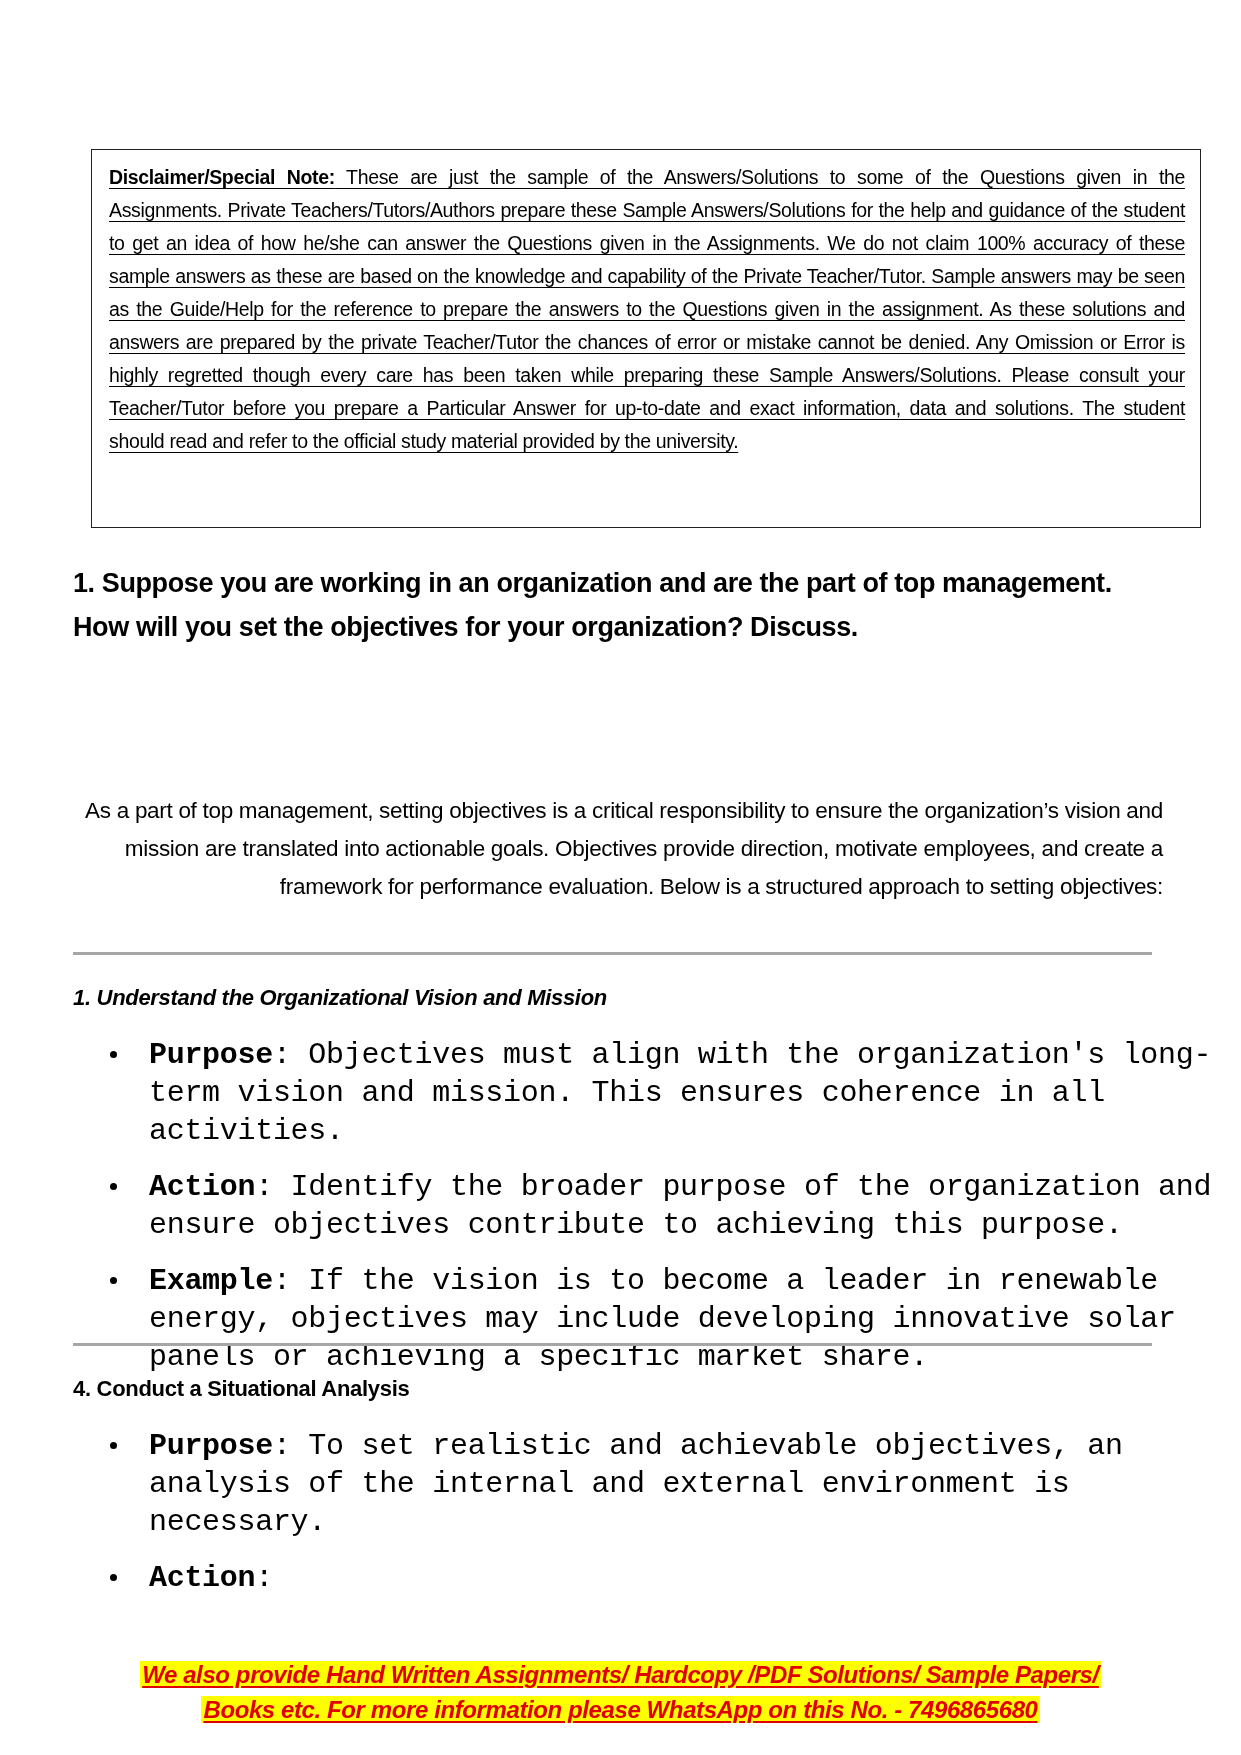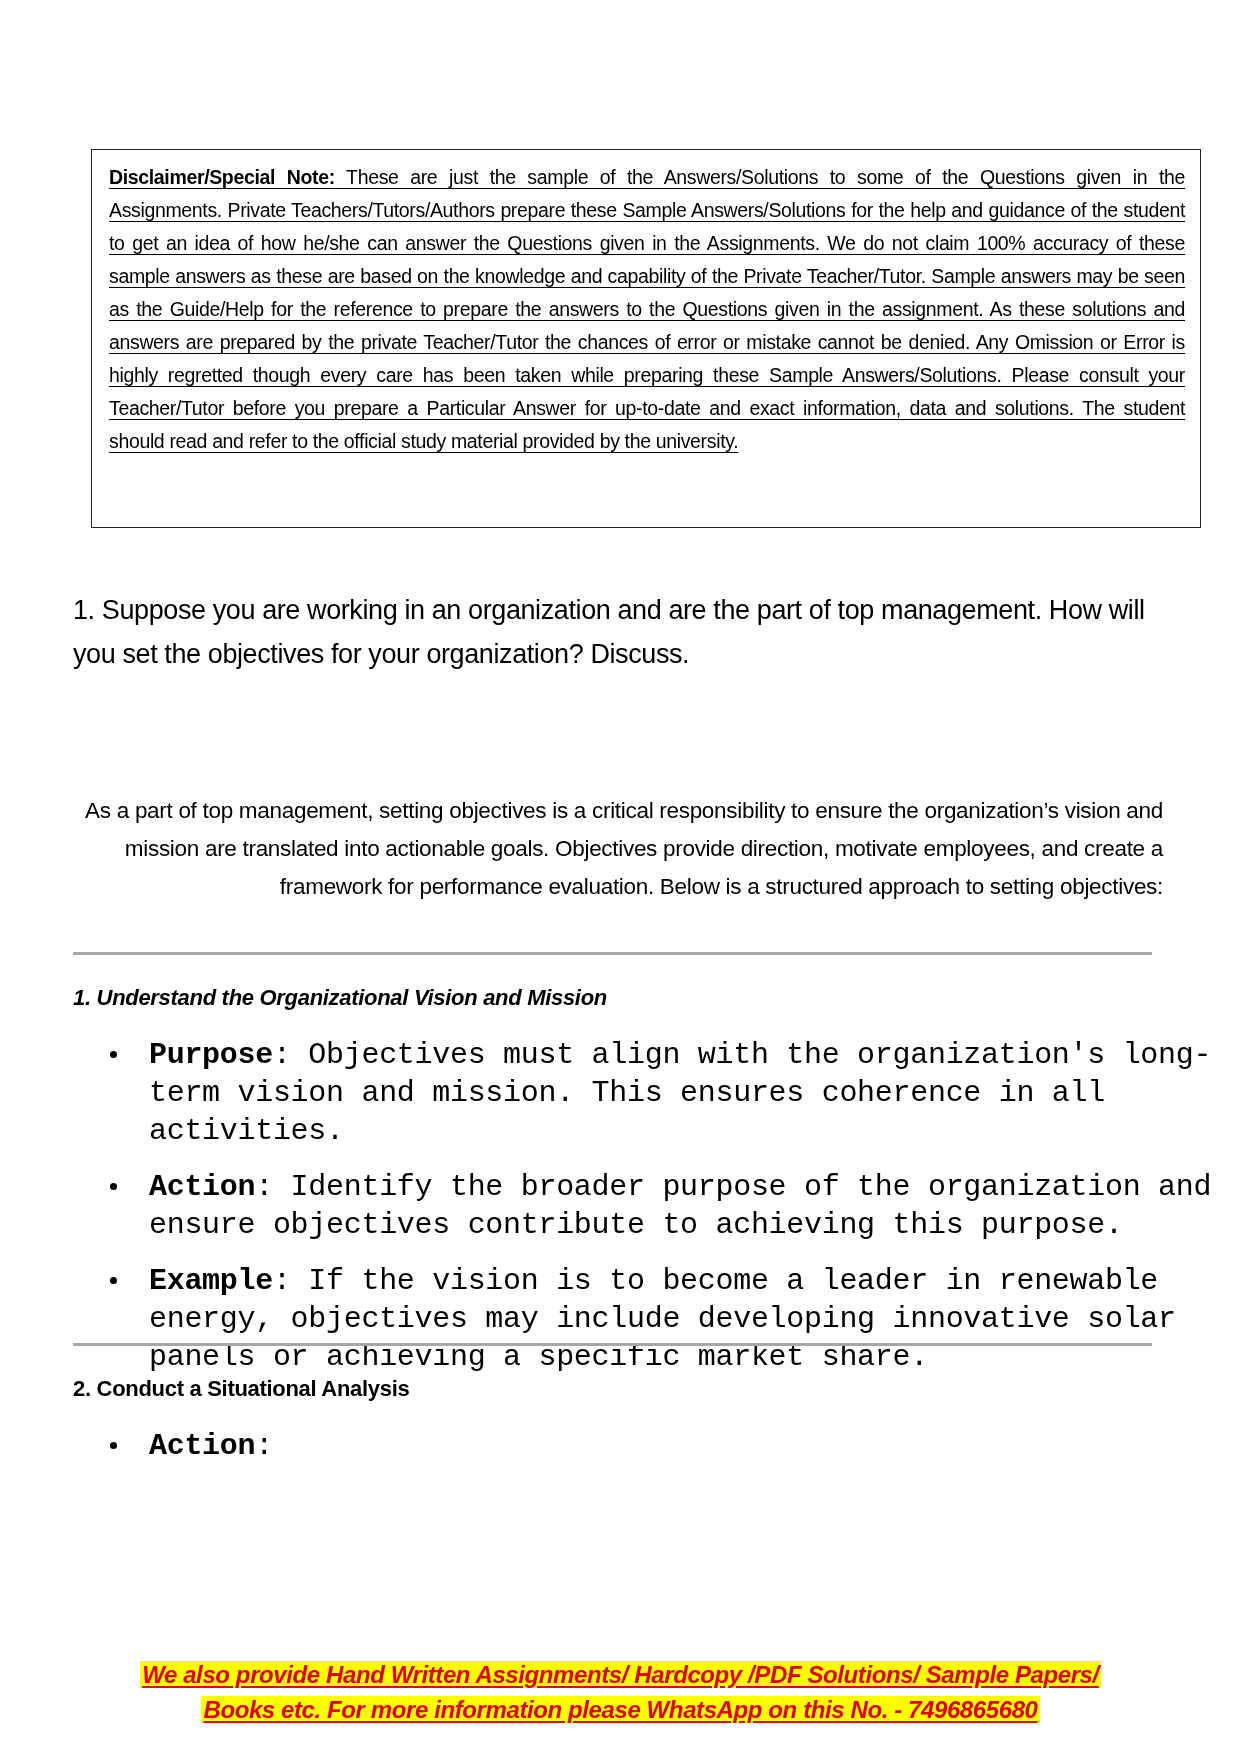--- a/index.html
+++ b/index.html
@@ -17,22 +17,22 @@
     .disclaimer-text {
       position: absolute; left: 17px; top: 11px; width: 1076px;
       font-size: 19.5px; line-height: 33px; text-align: justify;
       text-decoration: underline; text-underline-offset: 4px;
       letter-spacing: -0.35px;
     }
     .disclaimer-text b { font-weight: bold; }
 
     
     .question {
-      position: absolute; left: 73px; top: 588px; width: 1100px;
-      font-size: 27px; font-weight: normal; line-height: 44px; letter-spacing: -0.4px;
+      position: absolute; left: 73px; top: 561px; width: 1100px;
+      font-size: 27px; font-weight: bold; line-height: 44px; letter-spacing: -0.4px;
     }
     .ans-line {
       position: absolute; left: 73px; top: 700px; white-space: nowrap;
       font-weight: bold;
     }
     .ans-label { font-size: 27px; font-weight: bold; }
     .ans-title { font-size: 22px; font-weight: bold; letter-spacing: -0.3px; }
 
     .intro {
       position: absolute; left: 73px; top: 792px; width: 1090px;
@@ -100,23 +100,26 @@
     <li class="bullet-item">
       <span class="bullet-dot"></span><span class="bullet-term">Action</span><span>: Identify the broader purpose of the organization and ensure objectives contribute to achieving this purpose.</span>
     </li>
     <li class="bullet-item">
       <span class="bullet-dot"></span><span class="bullet-term">Example</span><span>: If the vision is to become a leader in renewable energy, objectives may include developing innovative solar panels or achieving a specific market share.</span>
     </li>
   </ul>
 
   <div class="separator sep-2"></div>
 
-  <div class="section-heading sh-2">2. Conduct a Situational Analysis</div>
+  <div class="section-heading sh-2">4. Conduct a Situational Analysis</div>
 
   <ul class="bullet-list bl-2">
+    <li class="bullet-item">
+      <span class="bullet-dot"></span><span class="bullet-term">Purpose</span><span>: To set realistic and achievable objectives, an analysis of the internal and external environment is necessary.</span>
+    </li>
     <li class="bullet-item">
       <span class="bullet-dot"></span><span class="bullet-term">Action</span><span>:</span>
     </li>
   </ul>
 
   <div class="footer">
     <span class="footer-line" style="background: rgb(255, 255, 0); color: rgb(224, 0, 0); text-decoration-color: rgb(224, 0, 0);">We also provide Hand Written Assignments/ Hardcopy /PDF Solutions/ Sample Papers/</span><br>
     <span class="footer-line" style="background: rgb(255, 255, 0); color: rgb(224, 0, 0); text-decoration-color: rgb(224, 0, 0);">Books etc. For more information please WhatsApp on this No. - 7496865680</span>
   </div>
 

